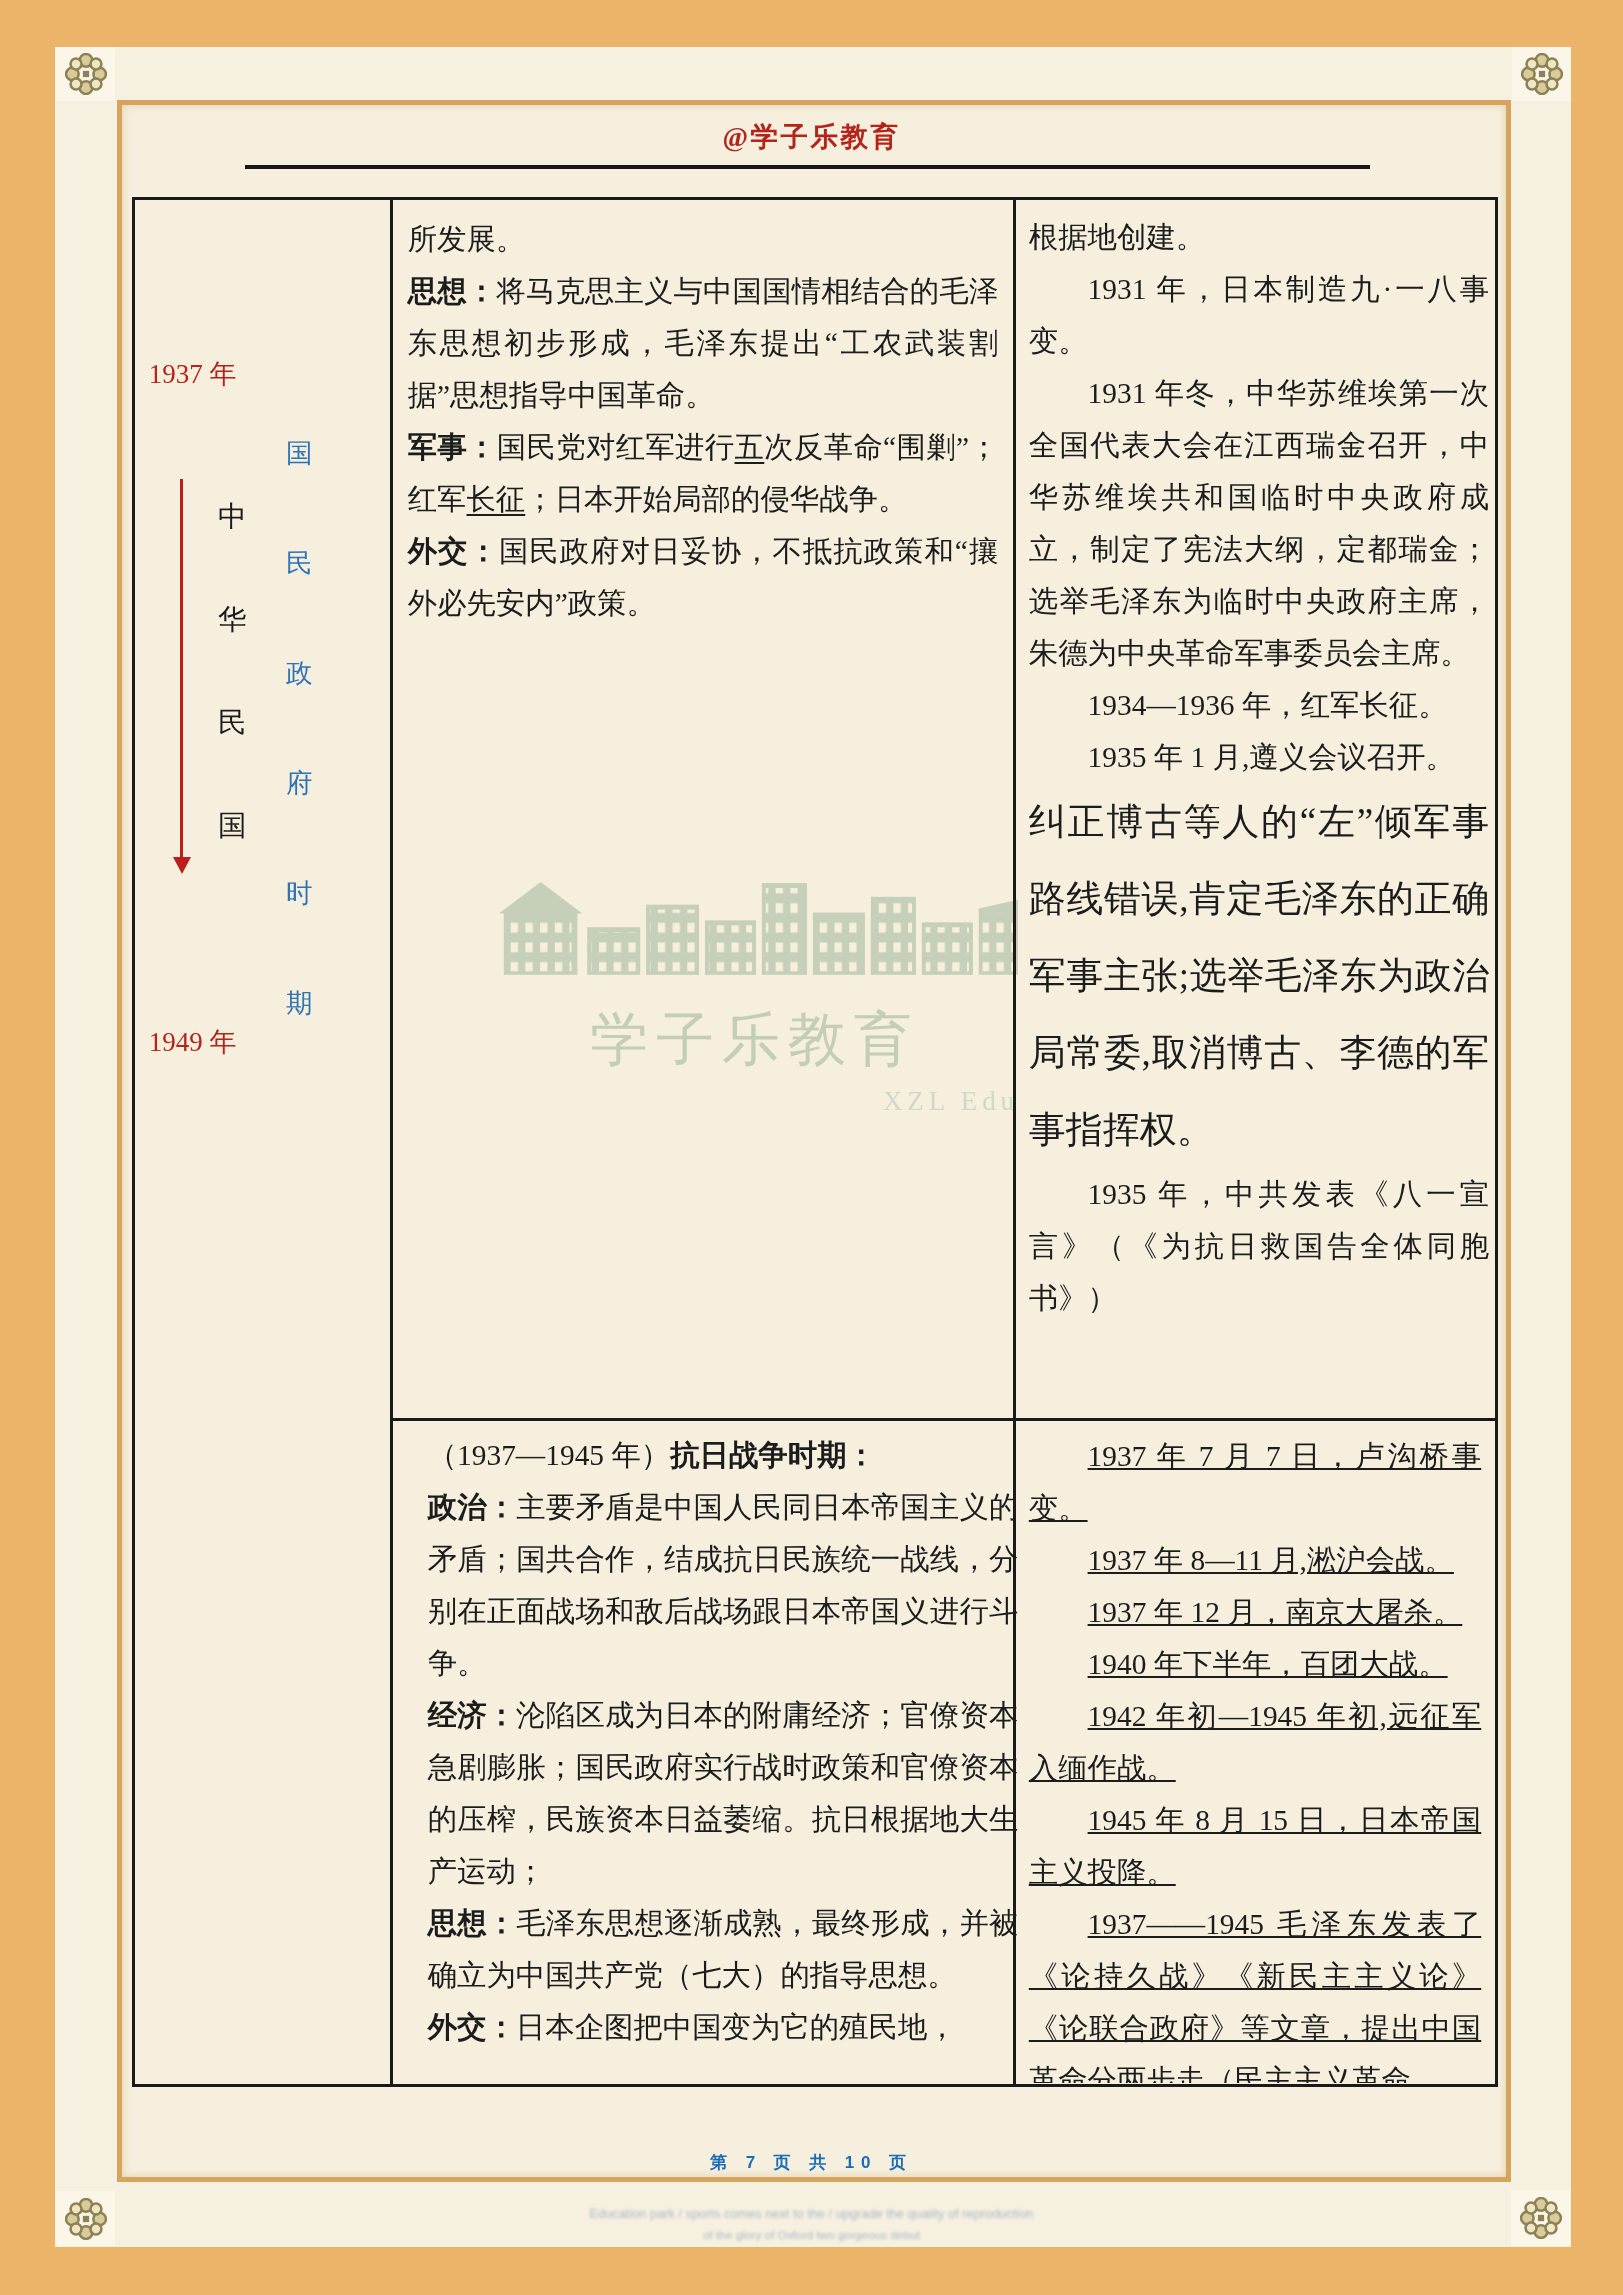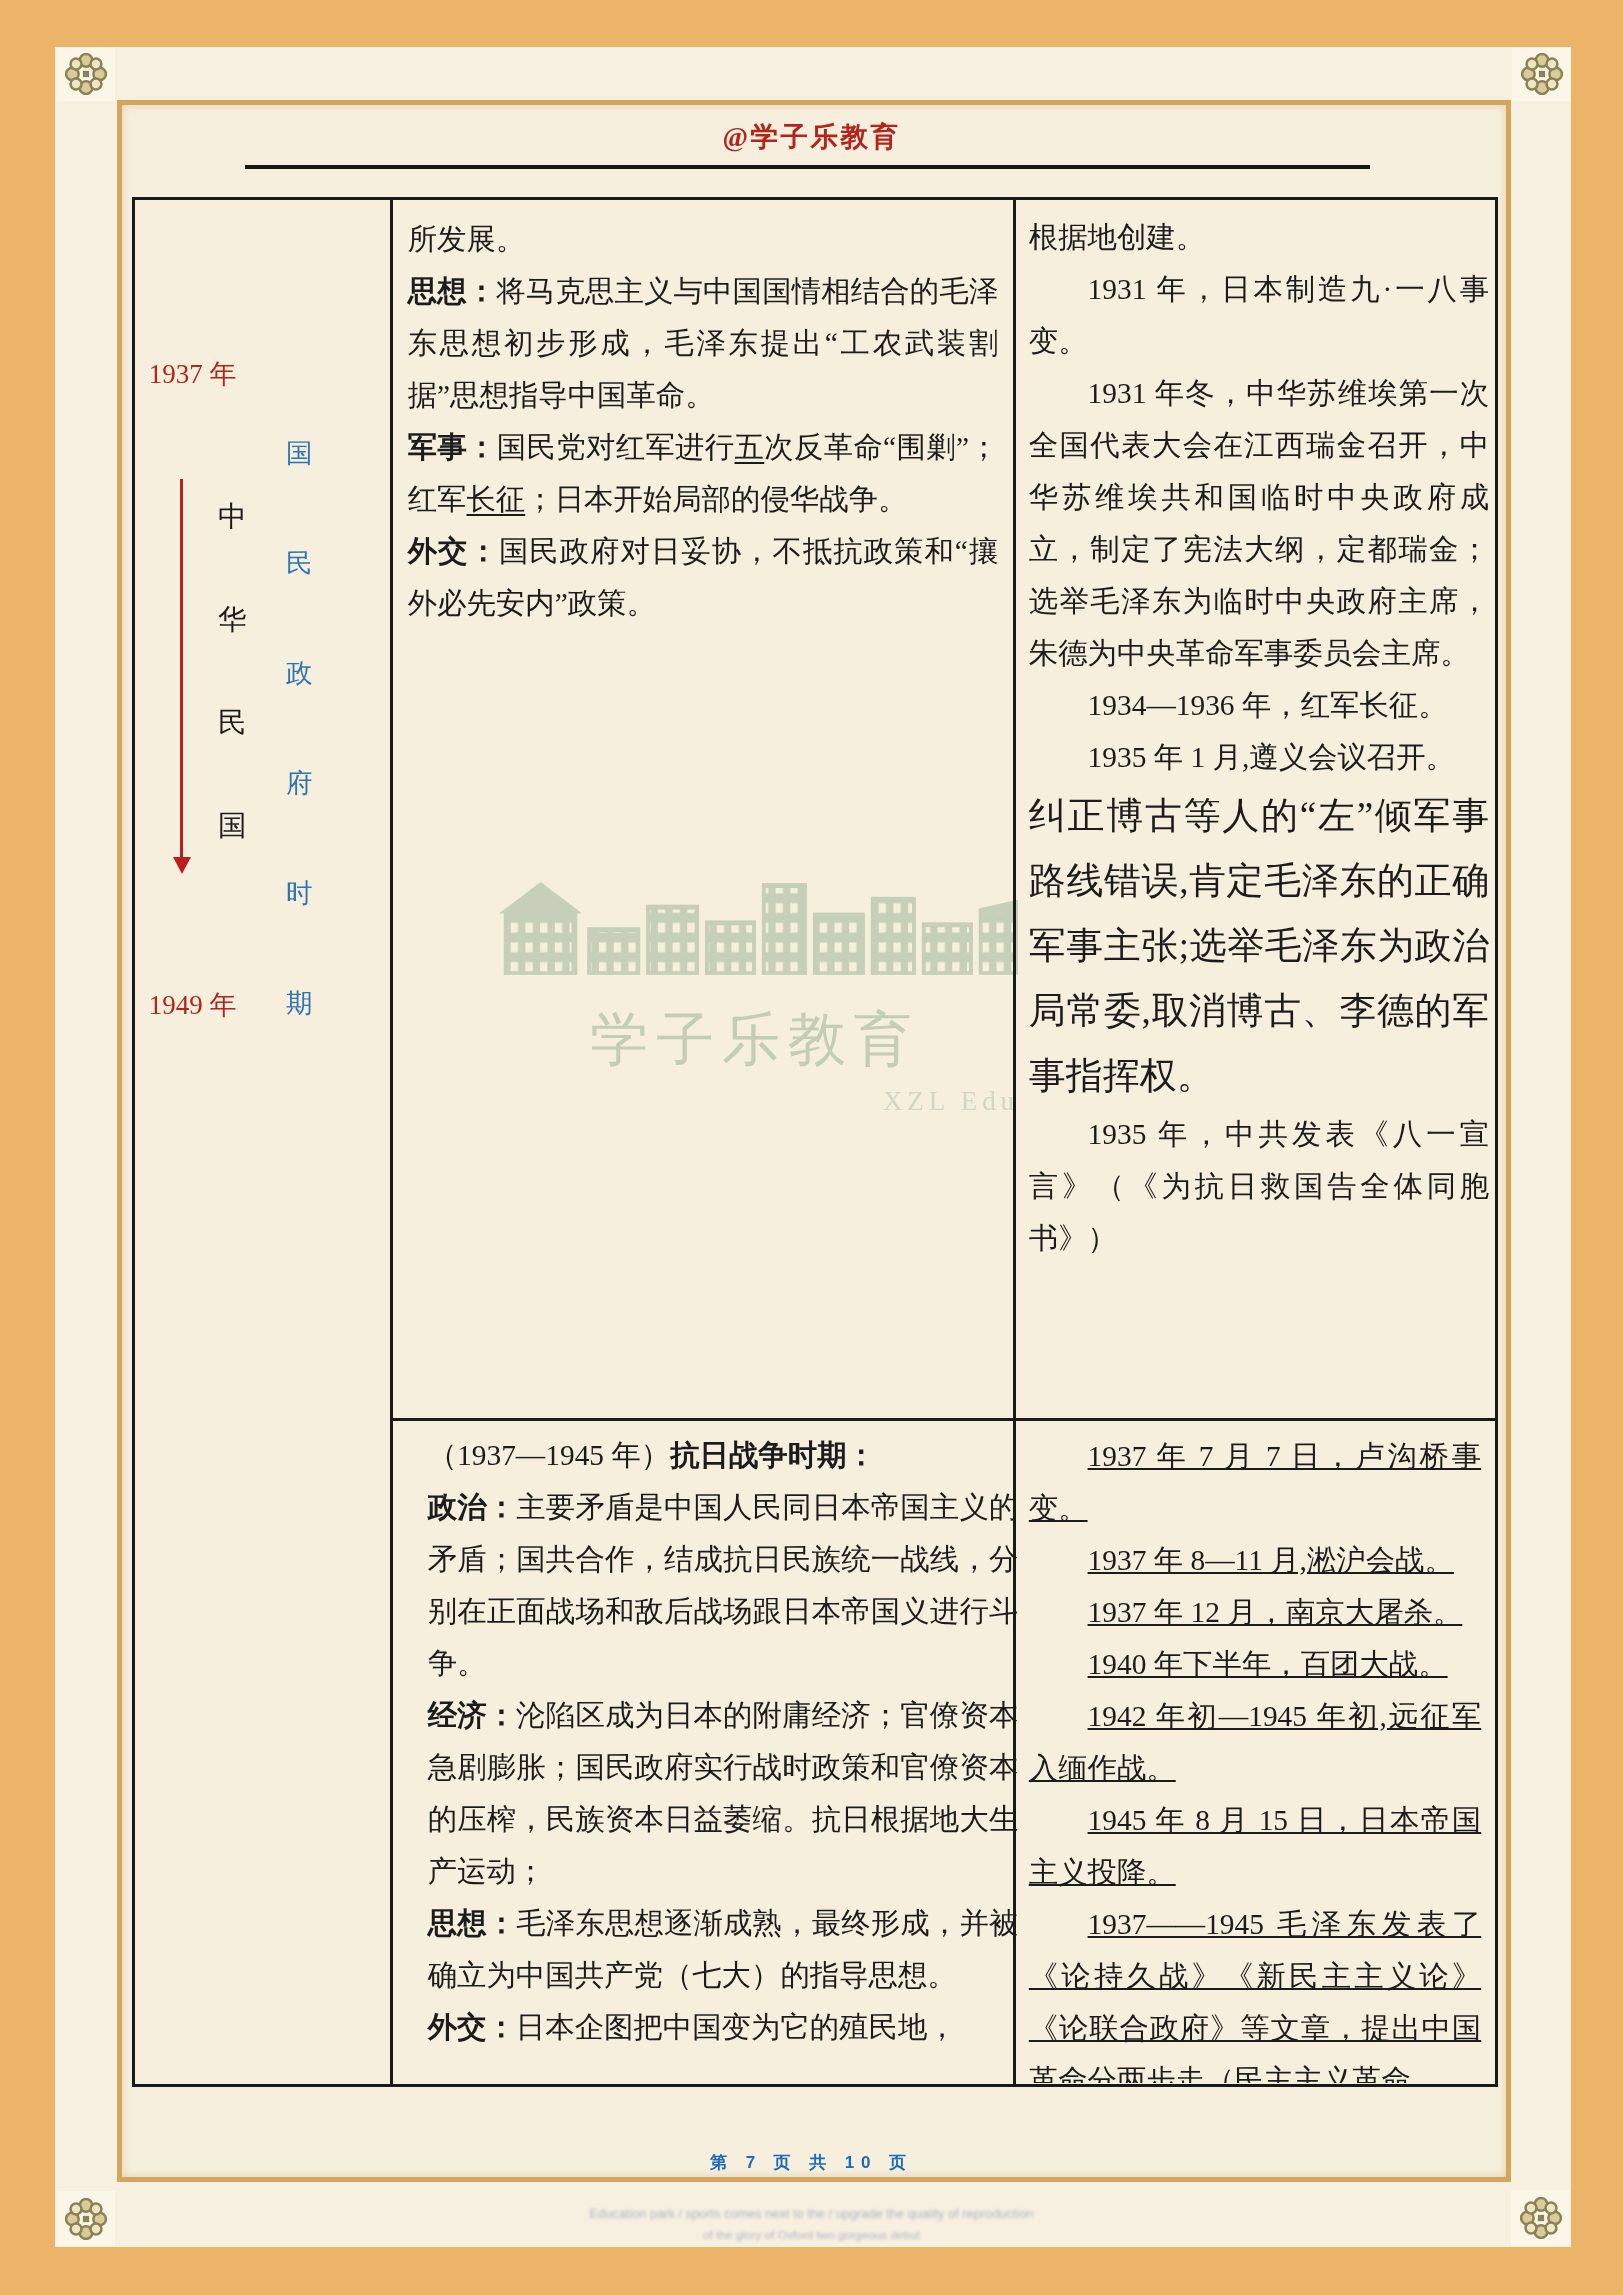--- a/index.html
+++ b/index.html
@@ -71,30 +71,30 @@
     border:3.4px solid #1a1a1a;box-sizing:border-box;z-index:2;
   }
   .vline{position:absolute;top:0;bottom:0;width:2.9px;background:#1a1a1a;}
   .vline.v1{left:255px;}
   .vline.v2{left:878px;}
   .hline{position:absolute;left:255px;right:0;top:1218px;height:2.9px;background:#1a1a1a;}
   .cell{position:absolute;box-sizing:border-box;overflow:hidden;color:#1c1c1c;}
   .cell p{margin:0;text-align:justify;}
   .body-text{font-size:29.4px;line-height:52px;}
   .body-text p.indent{text-indent:2em;}
-  .body-text p.large{font-size:37px;line-height:65px;text-align:justify;}
+  .body-text p.large{font-size:37px;line-height:77px;text-align:justify;}
   .cell-mid-r1{left:258px;top:0;width:620px;height:1218px;padding:12.8px 14.7px;}
   .cell-right-r1{left:881px;top:0;width:486px;height:1218px;padding:10.8px 12.8px;}
   .cell-mid-r2{left:258px;top:1221px;width:620px;height:662px;padding:7.9px 14.7px;margin-left:20px;}
   .cell-right-r2{left:881px;top:1221px;width:478px;height:662px;padding:8.8px 12.8px;text-decoration:underline;}
   
   .cell-timeline{left:0;top:0;width:255px;height:2282px;}
   .year{position:absolute;left:13.7px;font-size:27px;color:#b2251c;white-space:nowrap;}
   .year.y1{top:156px;}
-  .year.y2{top:787px;}
+  .year.y2{top:824px;}
   .tl-arrow-line{position:absolute;left:45px;top:279px;width:2.9px;height:379px;background:#bb1f1b;}
   .tl-arrow-head{
     position:absolute;left:38px;top:657px;width:0;height:0;
     border-left:9.3px solid transparent;border-right:9.3px solid transparent;
     border-top:17.7px solid #bb1f1b;
   }
   .vstack{position:absolute;display:flex;flex-direction:column;align-items:center;}
   .vstack.black{left:83px;top:298px;font-size:28.5px;color:#1c1c1c;}
   .vstack.black span{margin-bottom:65px;}
   .vstack.blue{left:151px;top:235px;font-size:26.5px;color:#2e73b4;}

